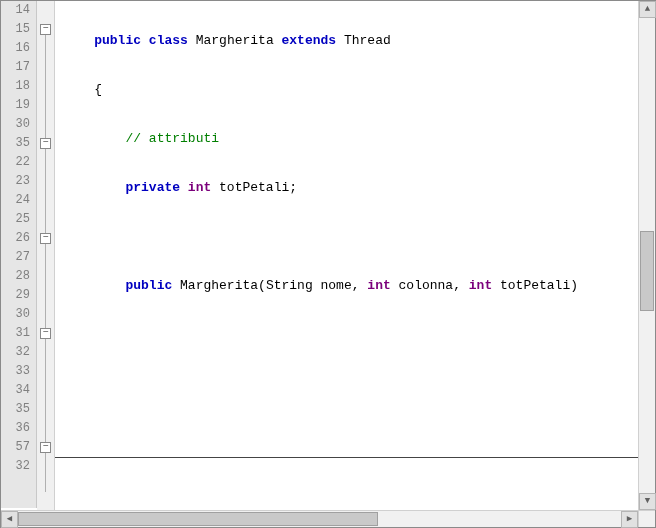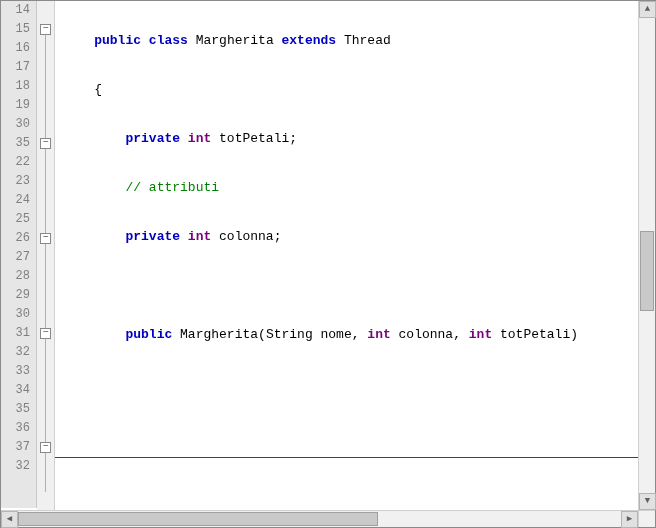--- a/index.html
+++ b/index.html
@@ -187,39 +187,38 @@
       <div class="ln">27</div>
       <div class="ln">28</div>
       <div class="ln">29</div>
       <div class="ln">30</div>
       <div class="ln">31</div>
       <div class="ln">32</div>
       <div class="ln">33</div>
       <div class="ln">34</div>
       <div class="ln">35</div>
       <div class="ln">36</div>
-      <div class="ln">37</div>
+      <div class="ln">57</div>
       <div class="ln">32</div>
     </div>
 
     <div class="fold-col">
       <div class="fold-line" style="top:33px; bottom:18px;"></div>
       <div class="fold" style="top:23px;">−</div>
       <div class="fold" style="top:137px;">−</div>
       <div class="fold" style="top:232px;">−</div>
       <div class="fold" style="top:327px;">−</div>
       <div class="fold" style="top:441px;">−</div>
     </div>
 
     <div class="code">
       <div class="row"><span>    </span><span class="kw">public</span><span> </span><span class="kw">class</span><span> </span><span class="id">Margherita</span><span> </span><span class="kw">extends</span><span> </span><span class="id">Thread</span></div>
       <div class="row"><span>    </span><span class="pun">{</span></div>
+      <div class="row"><span>        </span><span class="cmt">// attributi</span></div>
       <div class="row"><span>        </span><span class="kw">private</span><span> </span><span class="type">int</span><span> </span><span class="id">totPetali</span><span class="pun">;</span></div>
-      <div class="row"><span>        </span><span class="cmt">// attributi</span></div>
-      <div class="row"><span>        </span><span class="kw">private</span><span> </span><span class="type">int</span><span> </span><span class="id">colonna</span><span class="pun">;</span></div>
       <div class="row"><span></span></div>
       <div class="row"><span>        </span><span class="kw">public</span><span> </span><span class="id">Margherita</span><span class="pun">(</span><span class="id">String</span><span> </span><span class="id">nome</span><span class="pun">,</span><span> </span><span class="type">int</span><span> </span><span class="id">colonna</span><span class="pun">,</span><span> </span><span class="type">int</span><span> </span><span class="id">totPetali</span><span class="pun">)</span></div>
       
       
       
       
       
       
       
       

